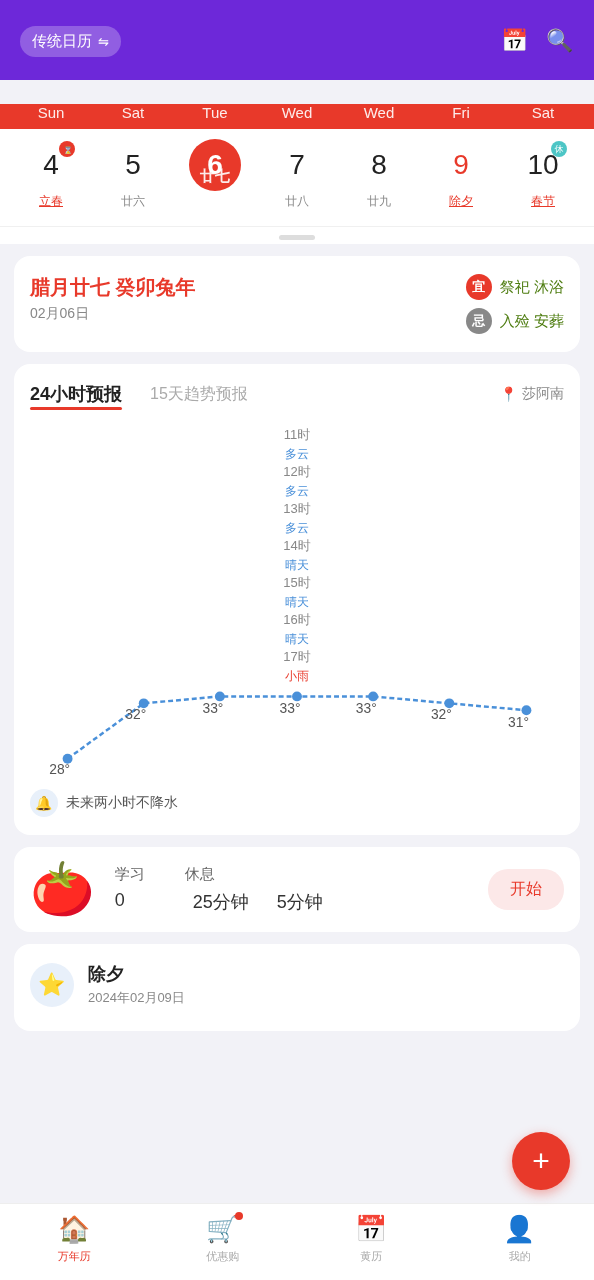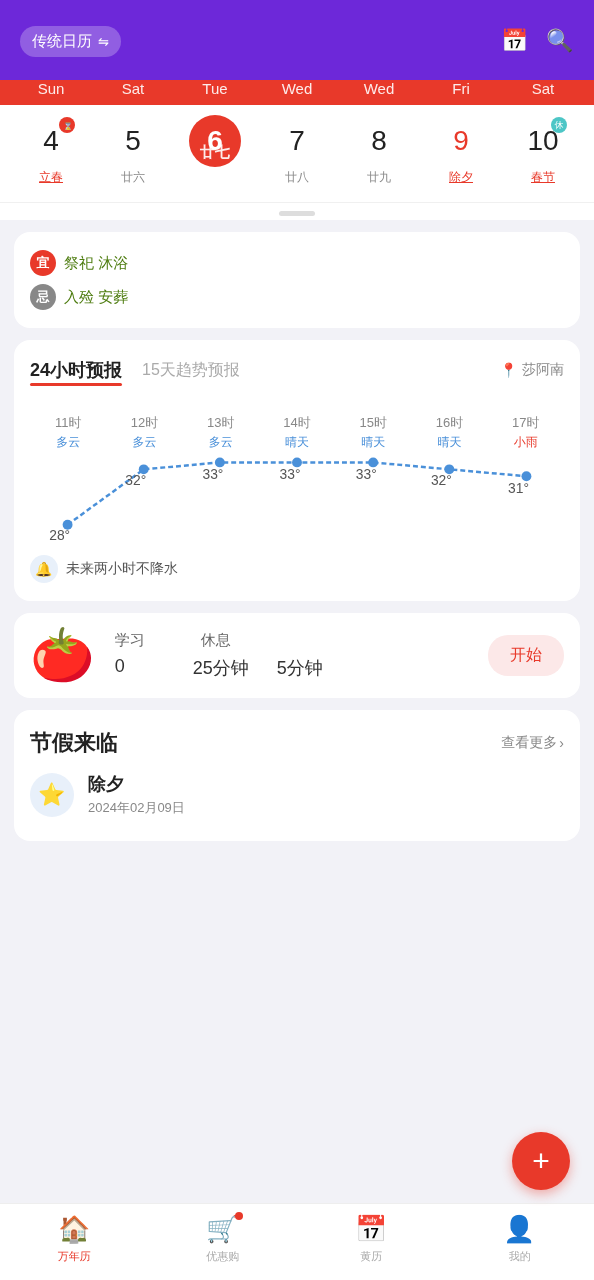--- a/index.html
+++ b/index.html
@@ -53,20 +53,21 @@
       color: #fff;
       font-size: 22px;
     }
 
     
     .weekdays {
       background: #e8392a;
       display: flex;
       justify-content: space-around;
       padding: 0 10px 8px;
+      margin-top: 24px;
     }
     .weekday {
       color: rgba(255,255,255,0.9);
       font-size: 15px;
       font-weight: 400;
       width: 70px;
       text-align: center;
     }
 
     
@@ -166,22 +167,22 @@
       font-weight: 600;
     }
     .activity-badge.red { background: #e8392a; color: #fff; }
     .activity-badge.gray { background: #888; color: #fff; }
     .activity-text { font-size: 15px; color: #4d7c0f; }
 
     
     .weather-tabs {
       display: flex;
       align-items: center;
-      gap: 20px;
-      margin-bottom: 32px;
+      gap: 28px;
+      margin-bottom: 20px;
     }
     .weather-tab {
       font-size: 18px;
       font-weight: 600;
       color: #222;
       position: relative;
     }
     .weather-tab.active::after {
       content: '';
       position: absolute;
@@ -202,20 +203,21 @@
       display: flex;
       align-items: center;
       gap: 4px;
       color: #888;
       font-size: 14px;
     }
     .hourly-row {
       display: flex;
       gap: 0;
       justify-content: space-between;
+      flex-direction: column;
     }
     .hour-col {
       display: flex;
       flex-direction: column;
       align-items: center;
       flex: 1;
     }
     .hour-time {
       font-size: 13px;
       color: #888;
@@ -269,21 +271,21 @@
     }
     .pomodoro-icon {
       font-size: 52px;
       margin-right: 20px;
     }
     .pomodoro-stats {
       flex: 1;
     }
     .pomodoro-labels {
       display: flex;
-      gap: 56px;
+      gap: 40px;
       margin-bottom: 6px;
     }
     .pomodoro-label {
       font-size: 15px;
       color: #666;
     }
     .pomodoro-values {
       display: flex;
       gap: 28px;
     }
@@ -487,20 +489,24 @@
     <div class="lunar-label red">春节</div>
   </div>
 </div>
 
 <div class="scroll-indicator">
   <div class="scroll-dot"></div>
 </div>
 
 <div class="card">
   <div class="lunar-card-content">
+    <div>
+      <div class="lunar-card-title">腊月廿七 癸卯兔年</div>
+      <div class="lunar-card-date">02月06日</div>
+    </div>
     <div class="lunar-card-activities">
       <div class="activity-row">
         <div class="activity-badge red">宜</div>
         <span class="activity-text">祭祀 沐浴</span>
       </div>
       <div class="activity-row">
         <div class="activity-badge gray">忌</div>
         <span class="activity-text">入殓 安葬</span>
       </div>
     </div>
@@ -586,27 +592,20 @@
     <div class="pomodoro-values">
       <span class="pomodoro-value">0</span>
       <span class="pomodoro-value">25分钟</span>
       <span class="pomodoro-value">5分钟</span>
     </div>
   </div>
   <button class="pomodoro-start">开始</button>
 </div>
 
 <div class="card" style="padding-bottom:24px;">
-  <div class="holiday-header">
-    <span class="holiday-title">节假来临</span>
-    <div class="holiday-more">
-      <span>查看更多</span>
-      <span>›</span>
-    </div>
-  </div>
   <div class="holiday-item">
     <div class="holiday-star">⭐</div>
     <div class="holiday-info">
       <div class="holiday-name">除夕</div>
       <div class="holiday-date">2024年02月09日</div>
     </div>
   </div>
 </div>
 
 <div style="height:90px;"></div>

